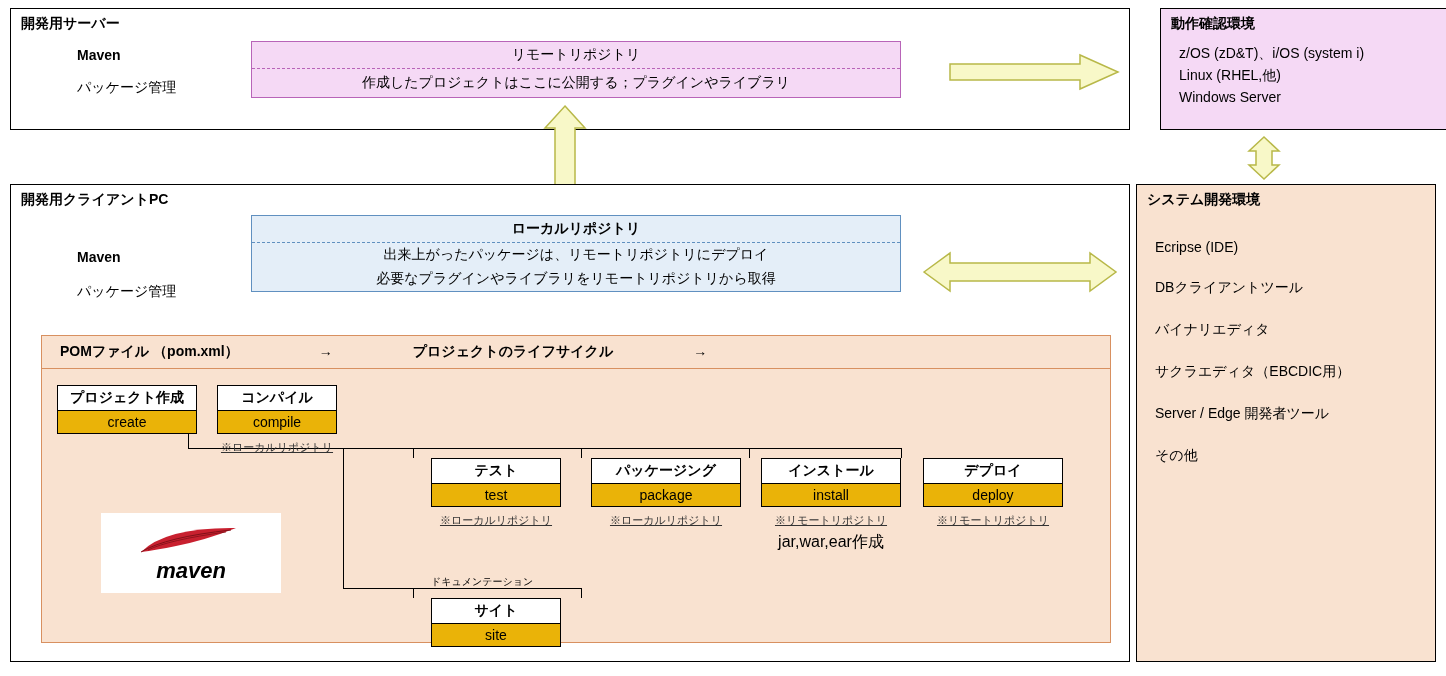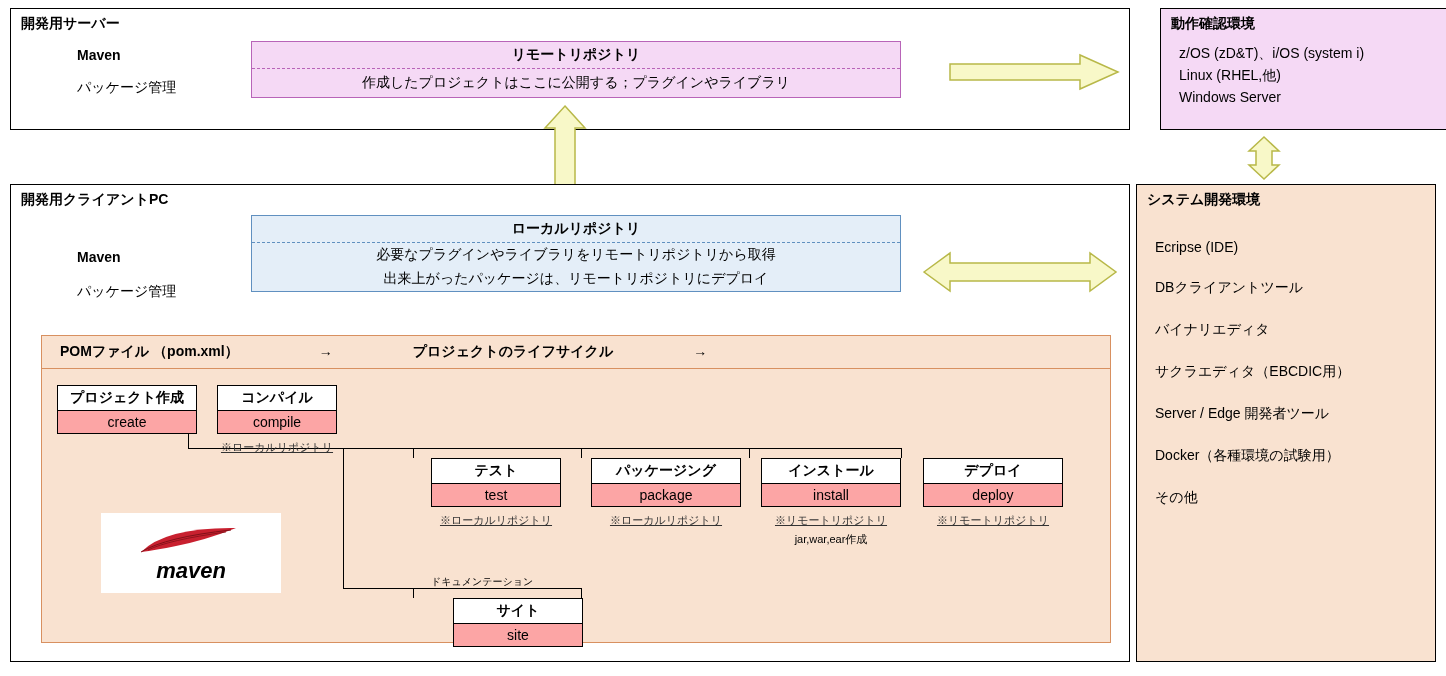--- a/index.html
+++ b/index.html
@@ -29,21 +29,21 @@
   #server-pkg-label {
     position: absolute; left: 66px; top: 70px;
   }
   #remote-repo {
     position: absolute; left: 240px; top: 32px;
     width: 650px;
     border: 1px solid #b864b8;
     background: #f5d9f5;
   }
   #remote-repo .repo-title {
-    font-weight: bold; text-align: center; padding: 4px 0;
+    font-weight: normal; text-align: center; padding: 4px 0;
     border-bottom: 1px dashed #b864b8;
   }
   #remote-repo .repo-desc {
     text-align: center; padding: 5px 18px;
   }
 
   
   #runtime-env {
     position: absolute;
     left: 1160px; top: 8px;
@@ -102,29 +102,29 @@
     position: absolute;
     width: 140px;
     text-align: center;
   }
   .phase .ph-title {
     border: 1px solid #000; background: #fff;
     font-weight: bold; padding: 3px 0;
   }
   .phase .ph-cmd {
     border: 1px solid #000; border-top: none;
-    background: #fca5a5; padding: 3px 0;
+    background: #eab308; padding: 3px 0;
   }
   .phase .ph-note {
     font-size: 11px; padding-top: 6px;
     color: #333;
     text-decoration: underline;
   }
   .phase .ph-extra {
-    font-size: 11px; padding-top: 4px;
+    font-size: 16px; padding-top: 4px;
   }
   .doc-label {
     position: absolute;
     font-size: 10px;
   }
 
   
   #hline1 {
     position: absolute;
     left: 177px; top: 263px;
@@ -221,22 +221,22 @@
   </svg>
 </div>
 
 <div id="client-box" class="box">
   <div class="section-title">開発用クライアントPC</div>
   <div id="client-maven-label">Maven</div>
   <div id="client-pkg-label">パッケージ管理</div>
 
   <div id="local-repo">
     <div class="repo-title">ローカルリポジトリ</div>
+    <div class="repo-desc">出来上がったパッケージは、リモートリポジトリにデプロイ</div>
     <div class="repo-desc">必要なプラグインやライブラリをリモートリポジトリから取得</div>
-    <div class="repo-desc">出来上がったパッケージは、リモートリポジトリにデプロイ</div>
   </div>
 
   <div id="pom-box">
     <div id="pom-header">
       <span>POMファイル （pom.xml）</span>
       <span class="arrow">→</span>
       <span>プロジェクトのライフサイクル</span>
       <span class="arrow">→</span>
     </div>
   </div>
@@ -277,21 +277,21 @@
     <div class="ph-note">※リモートリポジトリ</div>
     <div class="ph-extra">jar,war,ear作成</div>
   </div>
   <div class="phase" style="left:912px; top:273px; width:140px;">
     <div class="ph-title">デプロイ</div>
     <div class="ph-cmd">deploy</div>
     <div class="ph-note">※リモートリポジトリ</div>
   </div>
 
   <div class="doc-label" style="left:420px; top:390px;">ドキュメンテーション</div>
-  <div class="phase" style="left:420px; top:413px; width:130px;margin-left:22px;">
+  <div class="phase" style="left:420px; top:413px; width:130px;">
     <div class="ph-title">サイト</div>
     <div class="ph-cmd">site</div>
   </div>
 
   <div id="maven-logo">
     <div class="feather">
       <svg width="110" height="36" viewBox="0 0 110 36">
         <path d="M5 30 Q 30 5 100 6 Q 70 18 40 24 Q 20 28 5 30 Z" fill="#C8202F"></path>
         <path d="M5 30 Q 30 15 95 8" stroke="#801018" stroke-width="1" fill="none"></path>
         <path d="M12 28 Q 32 18 90 10" stroke="#801018" stroke-width="0.8" fill="none"></path>
@@ -308,16 +308,15 @@
 </div>
 
 <div id="dev-env" class="box">
   <div class="section-title">システム開発環境</div>
   <ul>
     <li>Ecripse (IDE)</li>
     <li>DBクライアントツール</li>
     <li>バイナリエディタ</li>
     <li>サクラエディタ（EBCDIC用）</li>
     <li>Server / Edge 開発者ツール</li>
-    <li>Docker（各種環境の試験用）</li>
     <li>その他</li>
   </ul>
 </div>
 
 </body></html>

